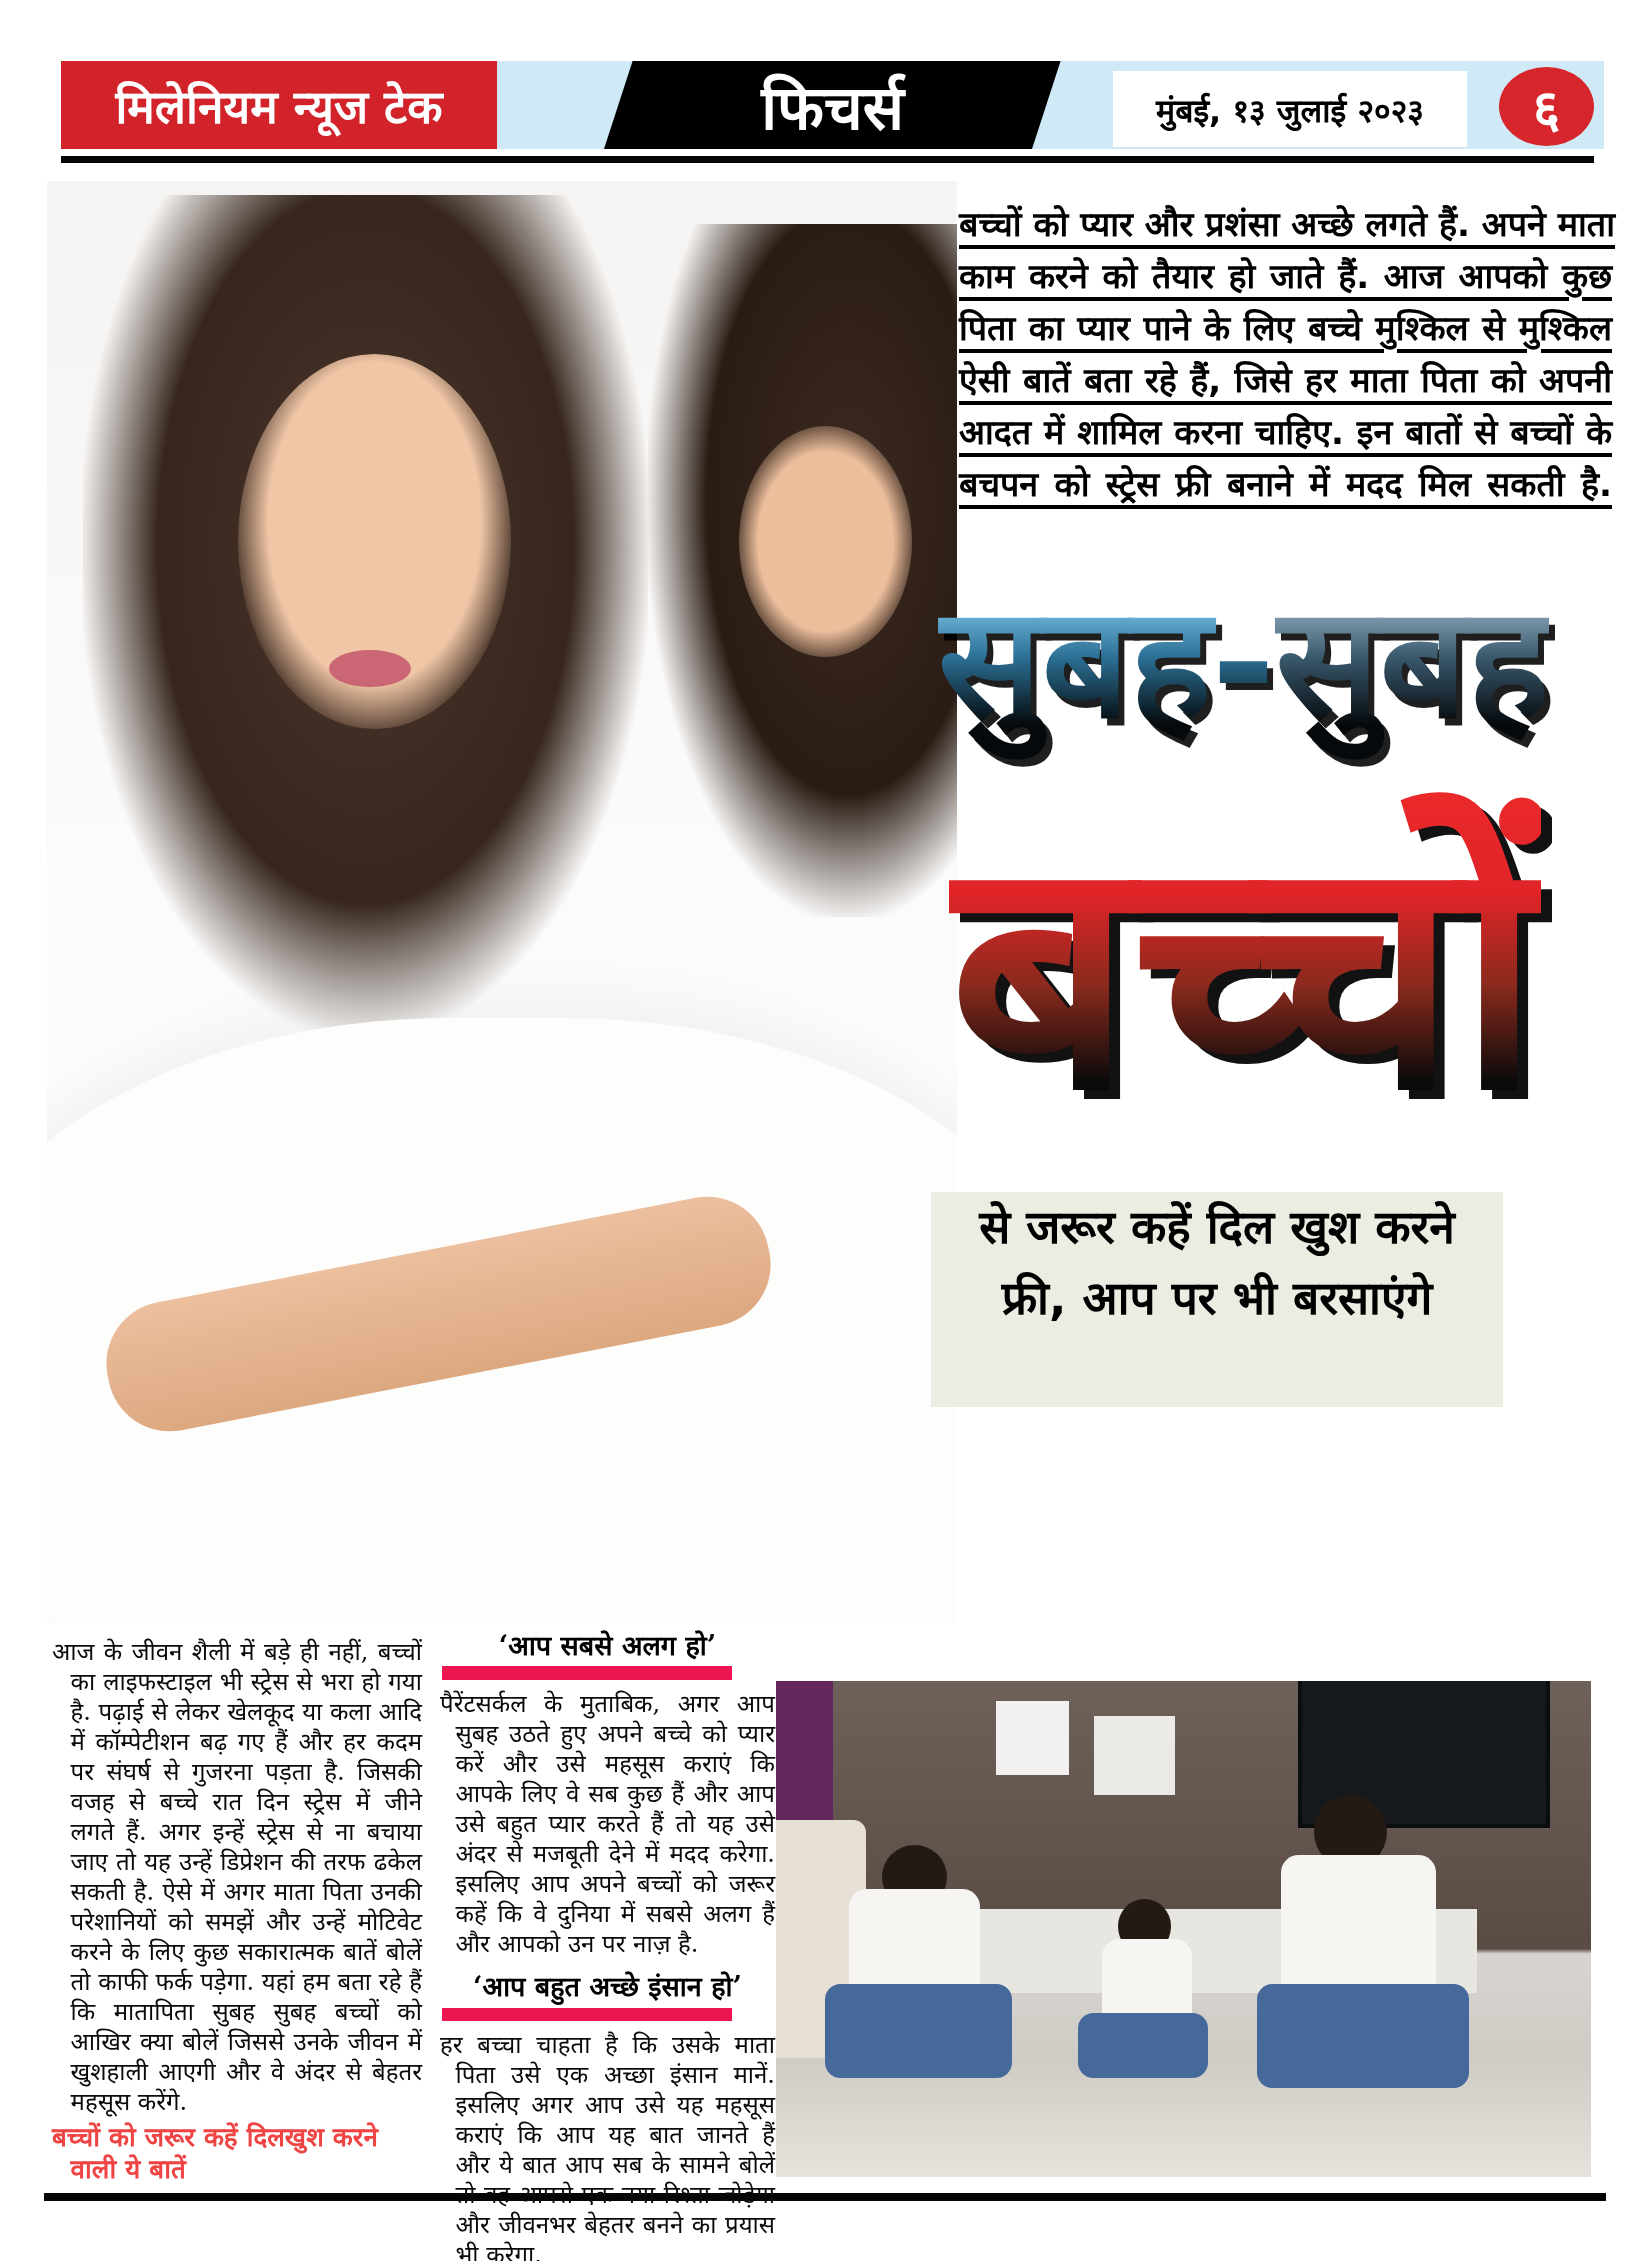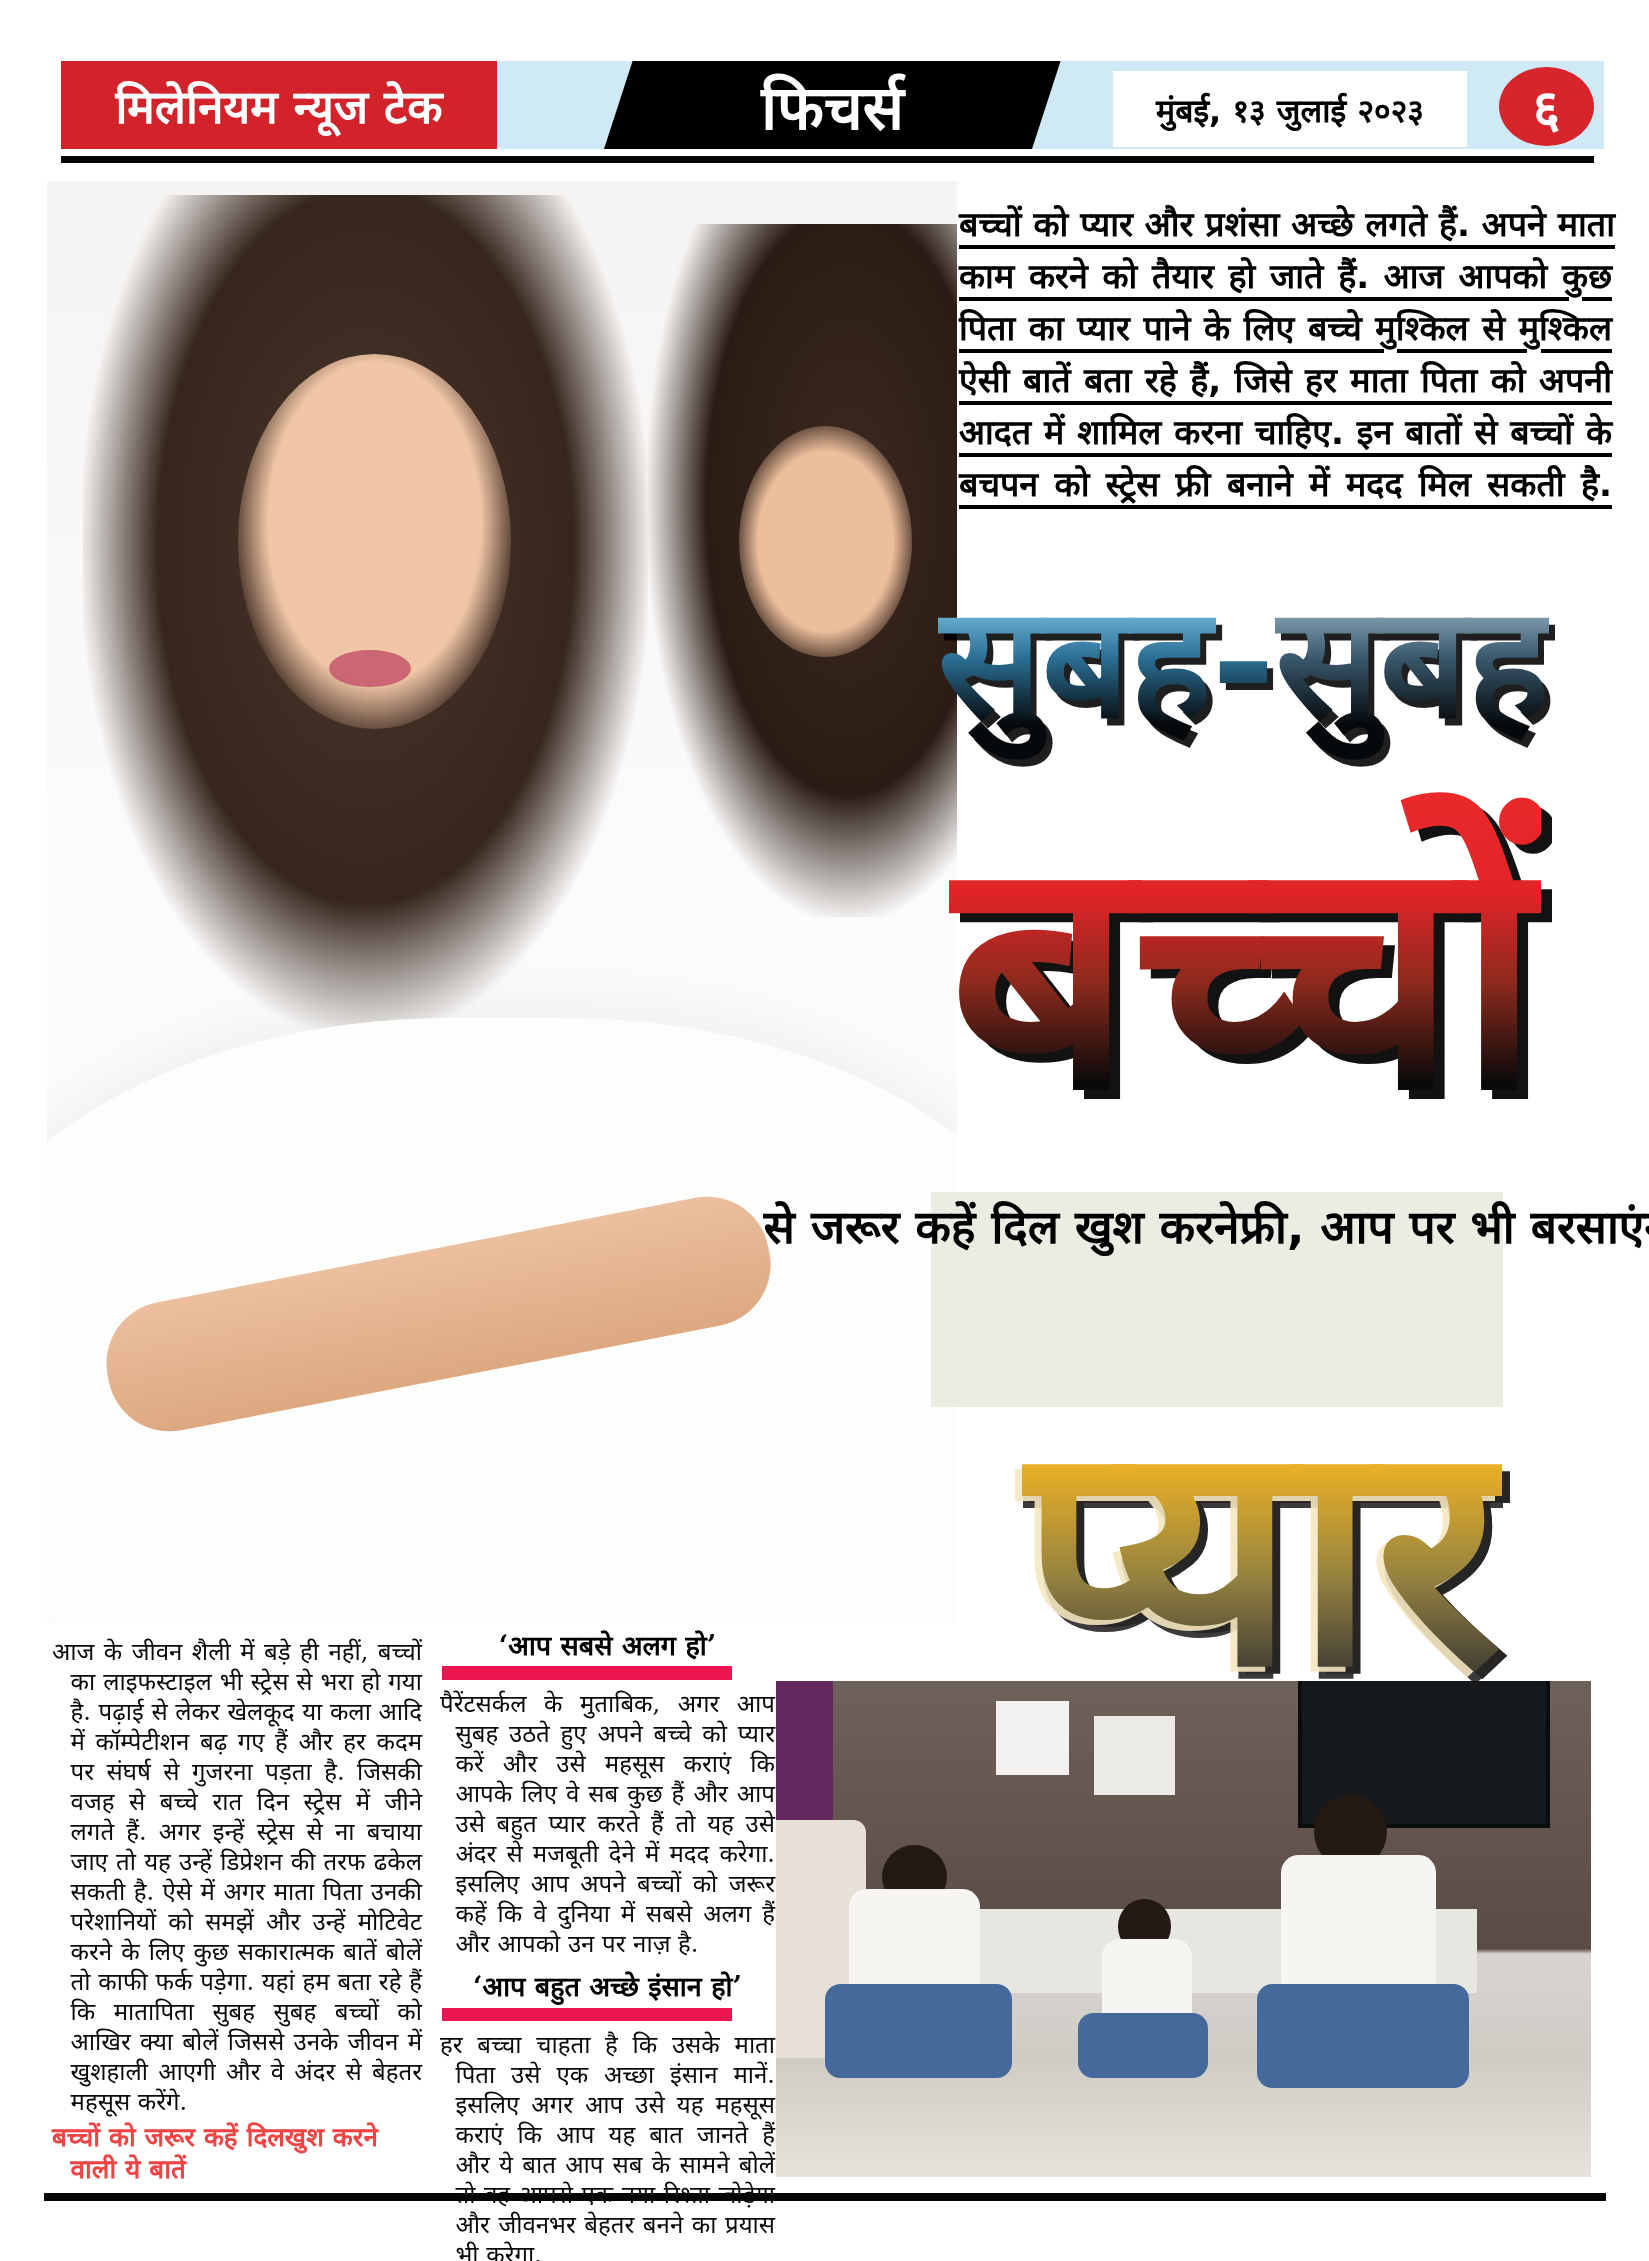--- a/index.html
+++ b/index.html
@@ -85,21 +85,21 @@
   .hl2{left:838px;top:750px;width:807px;text-align:center;white-space:nowrap;
     font-size:321px;font-weight:bold;line-height:1.4;z-index:3;
     filter:drop-shadow(11.4px 9.3px 0 rgba(5,5,5,0.95));}
   .hl2 .w2{background-image:linear-gradient(180deg,#ef2b2b 0%,#e02428 32%,#8c2a1d 52%,#0a0a0a 74%);margin-left:7px;}
   .hl3{left:905px;top:1361px;width:714px;text-align:center;white-space:nowrap;
     font-size:310px;font-weight:bold;line-height:1.25;z-index:3;
     filter:drop-shadow(-6.2px 5.2px 0 rgba(245,231,192,0.9)) drop-shadow(8.3px 7.2px 0 rgba(22,20,17,0.92));}
   .hl3 .w3{background-image:linear-gradient(180deg,#f5c122 0%,#ecb125 26%,#97843f 55%,#3c3a33 82%);}
 
   .subtitle-box{left:931px;top:1192px;width:572px;height:215px;background:#ecede2;z-index:4;
-    display:flex;flex-direction:row;justify-content:center;}
+    display:flex;flex-direction:column;}
   .subtitle-line{font-size:46px;line-height:71px;font-weight:bold;color:#000;
     text-align:center;white-space:nowrap;}
 
   
   .left-col{left:52px;top:1637px;width:370px;z-index:3;}
   .body-text{
     font-family:"DejaVu Serif","Liberation Serif",serif;
     font-size:24px;line-height:30px;color:#0a0a0a;text-align:justify;
     padding-left:18.6px;text-indent:-18.6px;
   }
@@ -162,23 +162,20 @@
 
   <div class="abs hl1">
     <span class="grad-text w1a">सुबह-</span><span class="grad-text w1b">सुबह</span>
   </div>
   <div class="abs hl2">
     <span class="grad-text w2">बच्चों</span>
   </div>
   <div class="abs subtitle-box">
     <div class="subtitle-line">से जरूर कहें दिल खुश करने</div>
     <div class="subtitle-line">फ्री, आप पर भी बरसाएंगे</div>
-  </div>
-  <div class="abs hl3">
-    <span class="grad-text w3">प्यार</span>
   </div>
 
   <div class="abs left-col">
     <div class="body-text">आज के जीवन शैली में बड़े ही नहीं, बच्चों का लाइफस्टाइल भी स्ट्रेस से भरा हो गया है. पढ़ाई से लेकर खेलकूद या कला आदि में कॉम्पेटीशन बढ़ गए हैं और हर कदम पर संघर्ष से गुजरना पड़ता है. जिसकी वजह से बच्चे रात दिन स्ट्रेस में जीने लगते हैं. अगर इन्हें स्ट्रेस से ना बचाया जाए तो यह उन्हें डिप्रेशन की तरफ ढकेल सकती है. ऐसे में अगर माता पिता उनकी परेशानियों को समझें और उन्हें मोटिवेट करने के लिए कुछ सकारात्मक बातें बोलें तो काफी फर्क पड़ेगा. यहां हम बता रहे हैं कि मातापिता सुबह सुबह बच्चों को आखिर क्या बोलें जिससे उनके जीवन में खुशहाली आएगी और वे अंदर से बेहतर महसूस करेंगे.</div>
     <div class="bold-note">बच्चों को जरूर कहें दिलखुश करने वाली ये बातें</div>
   </div>
 
   <div class="abs mid-col">
     <div class="sec-heading">‘आप सबसे अलग हो’</div>
     <div class="sec-bar"></div>

